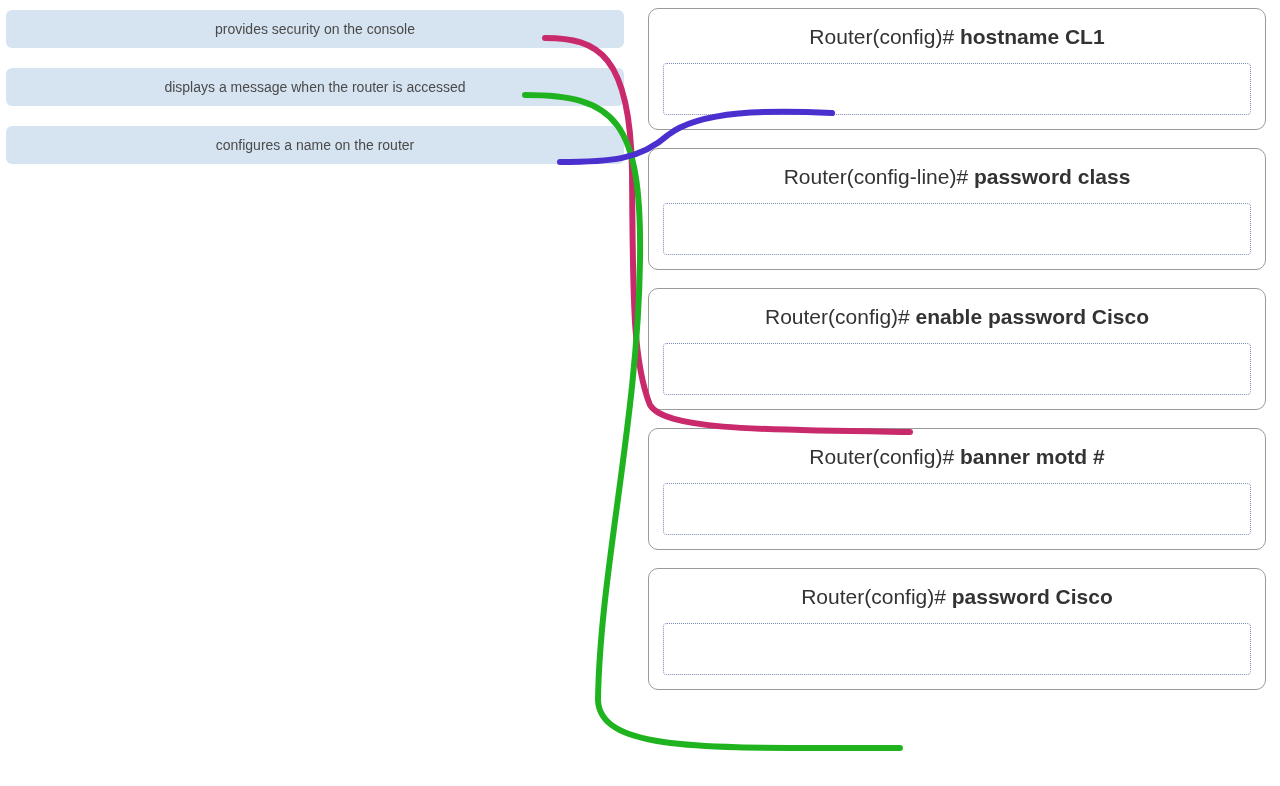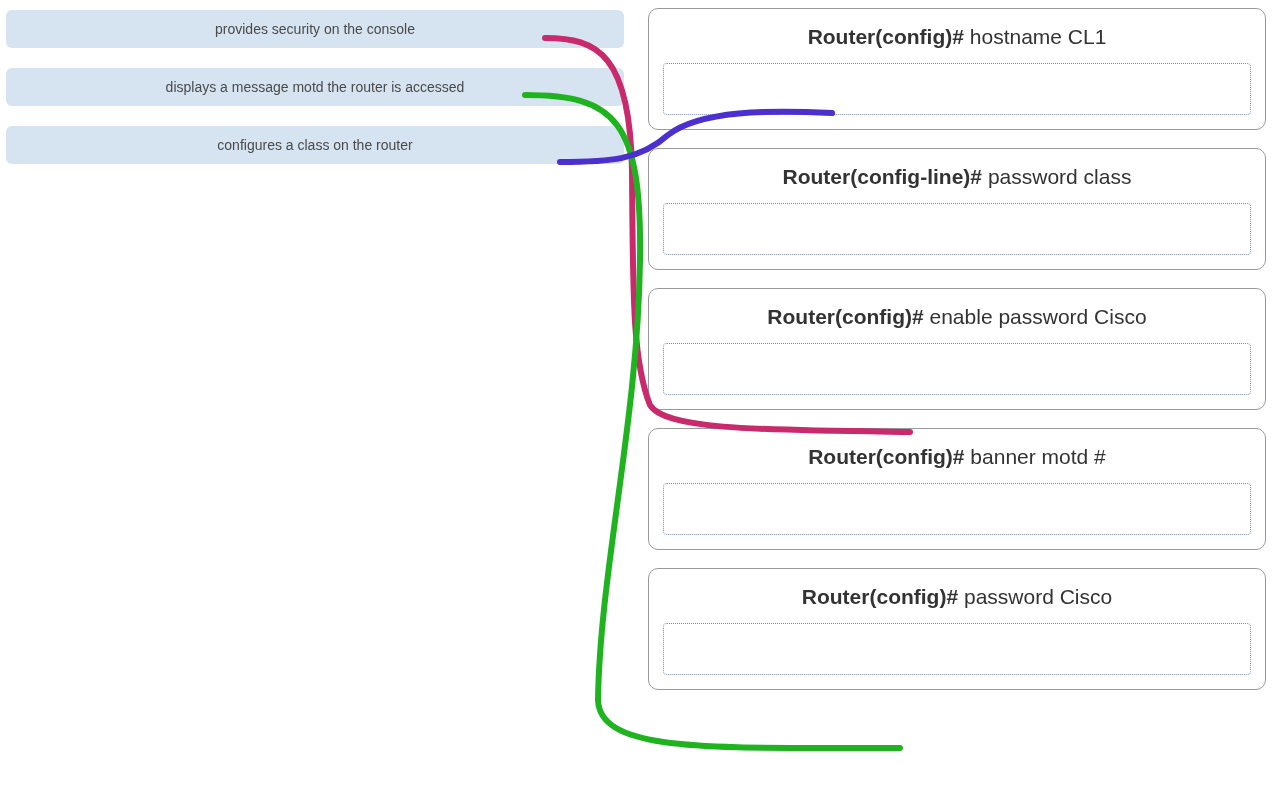--- a/index.html
+++ b/index.html
@@ -43,22 +43,22 @@
     padding: 16px 14px 14px 14px;
     margin-bottom: 18px;
     background: #ffffff;
   }
   .target-title {
     text-align: center;
     font-size: 21px;
     color: #333333;
     margin-bottom: 14px;
   }
-  .target-title .prompt { font-weight: 700; }
-  .target-title .cmd { font-weight: 400; }
+  .target-title .prompt { font-weight: 400; }
+  .target-title .cmd { font-weight: 700; }
   .drop-zone {
     border: 1px dotted #7a8ab3;
     border-radius: 4px;
     height: 52px;
     background: #ffffff;
   }
   svg.overlay {
     position: absolute;
     left: 0; top: 0;
     width: 1280px; height: 786px;
@@ -68,24 +68,24 @@
 </head>
 <body>
 
 <div class="container">
 
   <div class="left-col">
     <div class="source-item">
       <span>provides security on the console</span>
     </div>
     <div class="source-item">
-      <span>displays a message motd the router is accessed</span>
+      <span>displays a message when the router is accessed</span>
     </div>
     <div class="source-item">
-      <span>configures a class on the router</span>
+      <span>configures a name on the router</span>
     </div>
   </div>
 
   <div class="right-col">
 
     <div class="target-box">
       <div class="target-title">
         <span class="prompt">Router(config)# </span><span class="cmd">hostname CL1</span>
       </div>
       <div class="drop-zone"></div>

